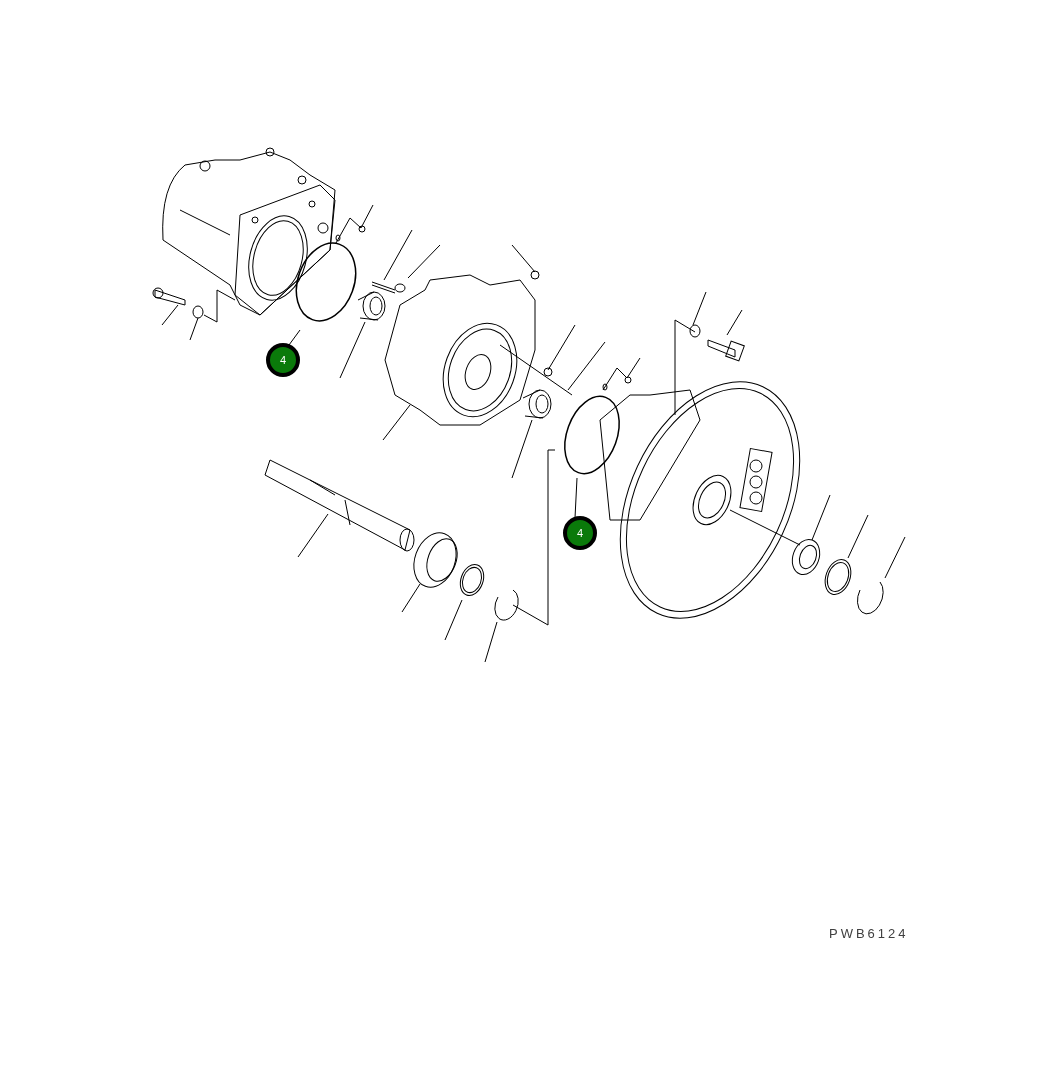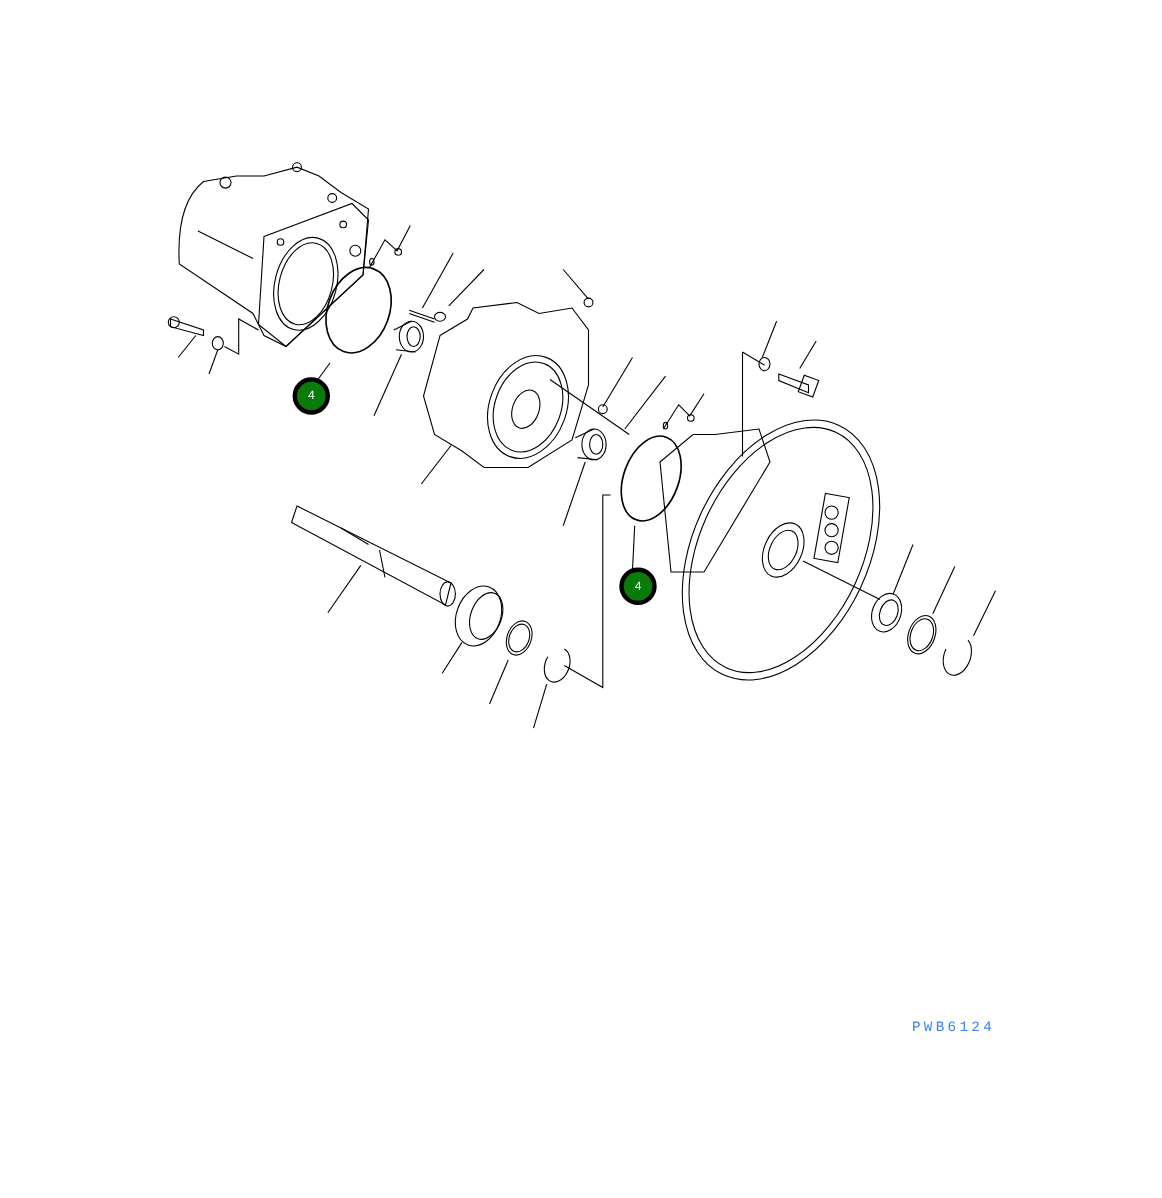--- a/index.html
+++ b/index.html
@@ -1,20 +1,20 @@
 <!DOCTYPE html>
 <html><head>
 <meta charset="utf-8">
 <style>
   html, body { margin:0; padding:0; background:#ffffff; }
   body { width:1056px; height:1089px; position:relative; overflow:hidden; font-family:"Liberation Sans", sans-serif; }
   #diagram { position:absolute; left:0; top:0; width:1056px; height:1089px; }
   .callout { position:absolute; width:34px; height:34px; border-radius:50%; background:#0a7a0a; border:4px solid #000; box-sizing:border-box;
              color:#fff; font-size:11px; display:flex; align-items:center; justify-content:center; cursor:pointer; }
-  .figure-code { position:absolute; left:829px; top:926px; font-family:Liberation Mono, monospace; font-size:13px; letter-spacing:3px; color:#3b82f6; }
+  .figure-code { position:absolute; left:829px; top:926px; font-family:Liberation Sans, sans-serif; font-size:13px; letter-spacing:3px; color:#404040; }
 </style>
 </head>
 <body>
 
 <svg id="diagram" viewBox="0 0 1056 1089" xmlns="http://www.w3.org/2000/svg" fill="none" stroke="#000" stroke-width="1">
 
   <g>
     <path d="M185 165 Q160 185 163 240 L230 285 L240 305 L260 315 L330 250 L335 190 L310 175 L290 160 L270 152 L240 160 L215 160 Z"></path>
     <path d="M240 215 L320 185 L335 200 L330 250 L260 315 L235 295 Z"></path>
     <ellipse cx="278" cy="258" rx="28" ry="43" transform="rotate(15 278 258)"></ellipse>

